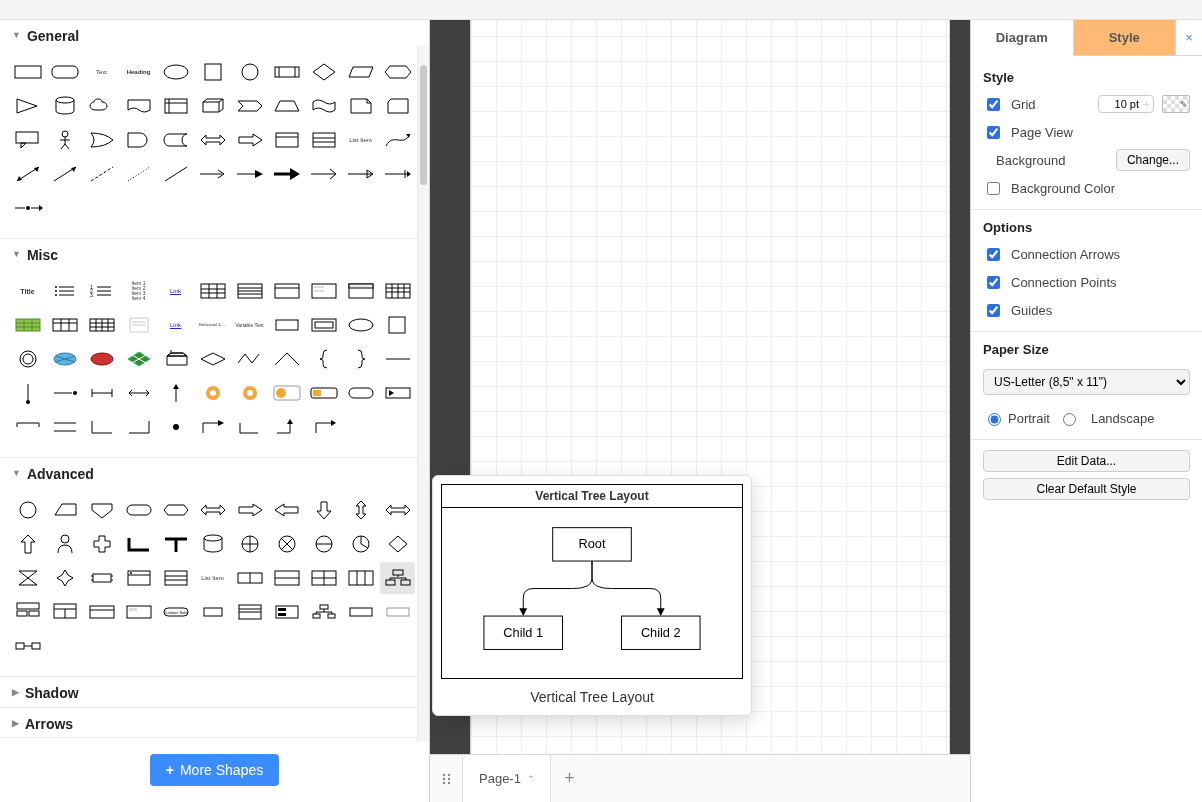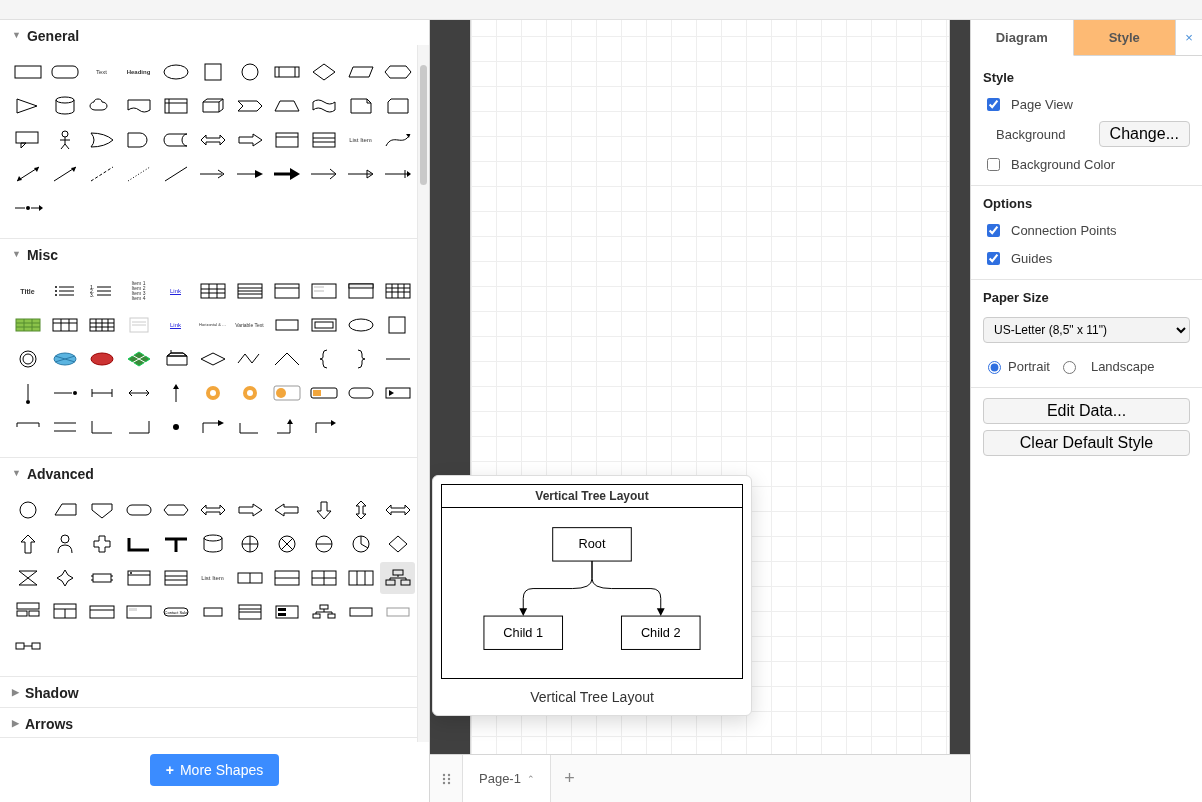--- a/index.html
+++ b/index.html
@@ -300,21 +300,21 @@
                       linear-gradient(45deg,#ddd 25%,transparent 25%,transparent 75%,#ddd 75%);
     background-size: 8px 8px;
     background-position: 0 0,4px 4px;
     display:inline-flex;align-items:center;justify-content:flex-end;padding-right:2px;font-size:8px;color:#666;
   }
   .change-btn, .right-btn {
     padding: 3px 10px;
     background: #f5f5f5;
     border: 1px solid #ccc;
     border-radius: 4px;
-    font-size: 16px;
+    font-size: 12px;
     cursor: pointer;
   }
   .right-btn {
     display: block;
     width: 100%;
     text-align: center;
     margin-top: 6px;
   }
   .paper-select {
     width: 100%;
@@ -1288,35 +1288,46 @@
       <div class="right-tab">
           <span>Style</span>
         </div>
       <div class="right-close">×</div>
     </div>
     <div class="right-body">
       <div class="rb-heading">Style</div>
 
       <div class="rb-row">
         <input type="checkbox" checked="" style="">
+        <span>Grid</span>
+        <span class="rb-spacer"></span>
+        <span class="grid-size-wrap"><input class="grid-size" value="10 pt" style=""></span>
+        <span class="color-swatch">✎</span>
+      </div>
+      <div class="rb-row">
+        <input type="checkbox" checked="" style="">
         <span>Page View</span>
       </div>
       <div class="rb-row">
         <span style="margin-left:13px">Background</span>
         <span class="rb-spacer"></span>
         <button class="change-btn"><span>Change...</span></button>
       </div>
       <div class="rb-row">
         <input type="checkbox" style="">
         <span>Background Color</span>
       </div>
 
       <hr class="rb-sep">
 
       <div class="rb-heading">Options</div>
+      <div class="rb-row">
+        <input type="checkbox" checked="" style="">
+        <span>Connection Arrows</span>
+      </div>
       <div class="rb-row">
         <input type="checkbox" checked="" style="">
         <span>Connection Points</span>
       </div>
       <div class="rb-row">
         <input type="checkbox" checked="" style="">
         <span>Guides</span>
       </div>
 
       <hr class="rb-sep">

